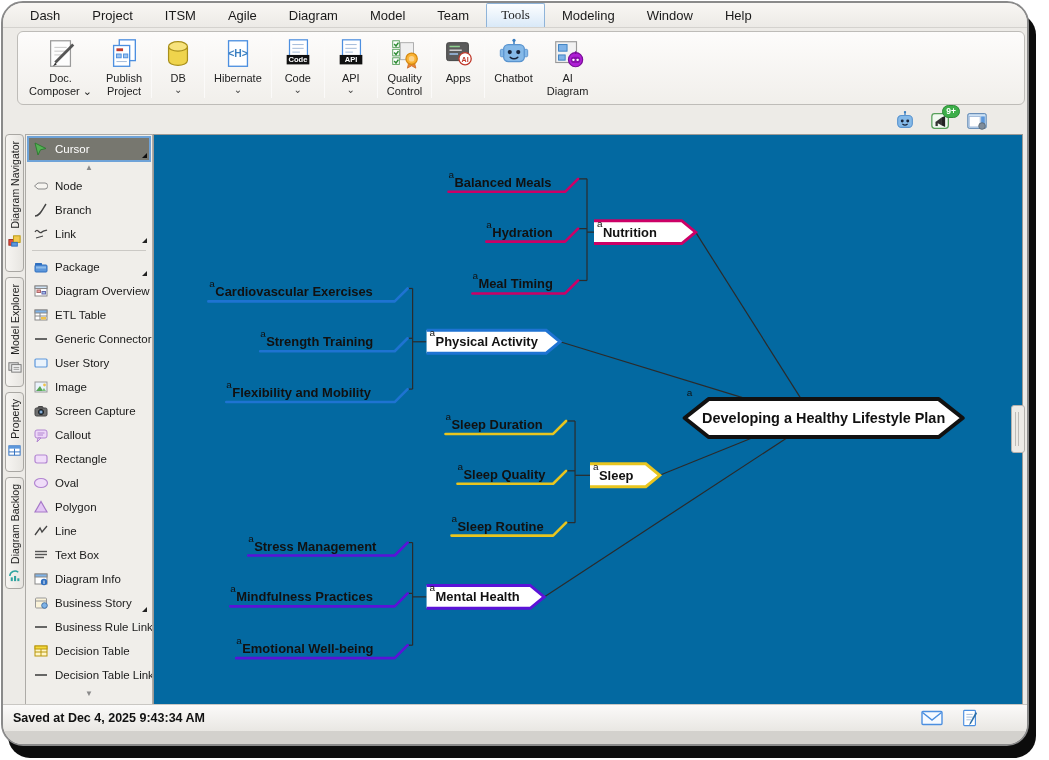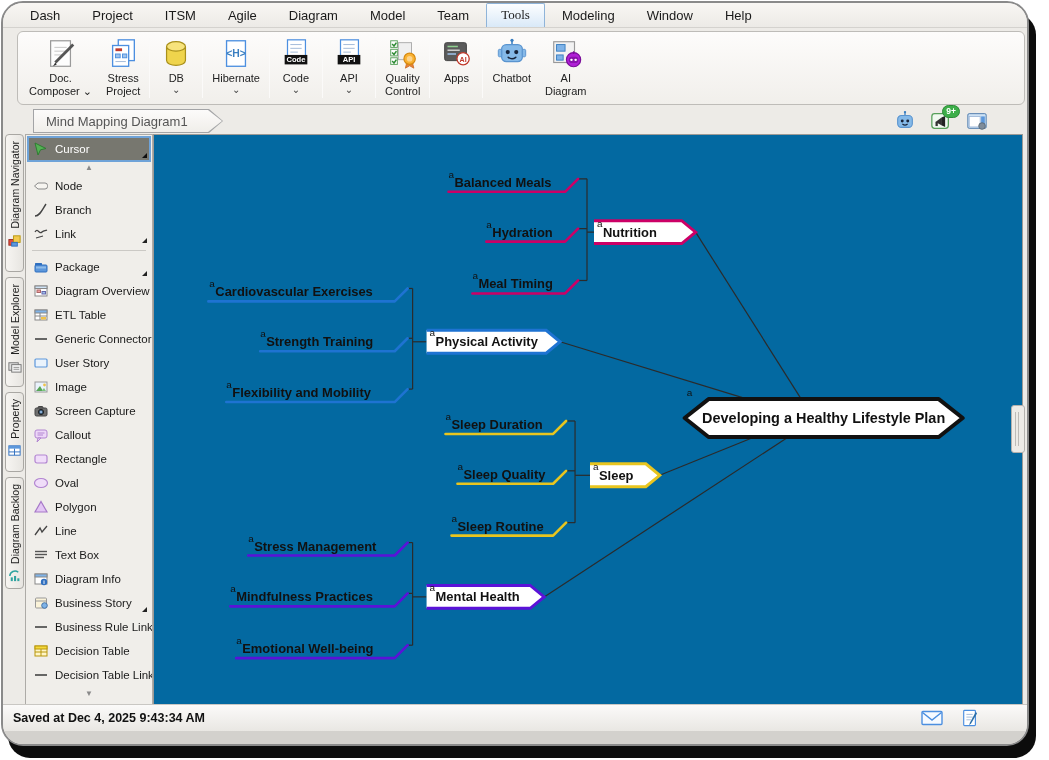--- a/index.html
+++ b/index.html
@@ -118,21 +118,21 @@
       </div>
       <div class="rb-tool">
         <div class="rb-icon"><svg viewBox="0 0 36 36">
             <rect x="13" y="3" width="17" height="22" fill="#fff" stroke="#4C8FE0" stroke-width="1.4"></rect>
             <rect x="7" y="9" width="17" height="22" fill="#fff" stroke="#4C8FE0" stroke-width="1.4"></rect>
             <rect x="10" y="12" width="7" height="3" fill="#C0392B"></rect>
             <rect x="10" y="18" width="5" height="4" fill="#9FC3EC" stroke="#4C8FE0"></rect>
             <rect x="17.5" y="18" width="4.5" height="4" fill="#9FC3EC" stroke="#4C8FE0"></rect>
             <line x1="10" y1="26" x2="21" y2="26" stroke="#9fb8d8"></line>
           </svg></div>
-        <div class="rb-label">Stress</div>
+        <div class="rb-label">Publish</div>
         <div class="rb-label">Project</div>
       </div>
       <div class="rb-sep"></div>
       <div class="rb-tool">
         <div class="rb-icon"><svg viewBox="0 0 36 36">
             <path d="M8 10 v15 a10 5 0 0 0 20 0 v-15" fill="#EFD44C" stroke="#A9901B" stroke-width="1.3"></path>
             <ellipse cx="18" cy="10" rx="10" ry="5" fill="#F7E37C" stroke="#A9901B" stroke-width="1.3"></ellipse>
           </svg></div>
         <div class="rb-label">DB</div>
         <div class="rb-chev">⌄</div>
@@ -225,25 +225,20 @@
             <rect x="21" y="21" width="10" height="6.5" rx="3" fill="#8A12AC"></rect>
             <circle cx="23.8" cy="24.2" r="1.3" fill="#fff"></circle>
             <circle cx="28.2" cy="24.2" r="1.3" fill="#fff"></circle>
           </svg></div>
         <div class="rb-label">AI</div>
         <div class="rb-label">Diagram</div>
       </div>
     </div>
 
   <div class="tabbar">
-    <div class="diagram-tab">
-      <div class="diagram-tab-inner">
-        <span>Mind Mapping Diagram1</span>
-      </div>
-    </div>
     <div class="tabbar-icons" id="tabbar-icons">
         <div class="tab-ic"><svg viewBox="0 0 24 24">
             <line x1="12" y1="2" x2="12" y2="6" stroke="#3A7FC1" stroke-width="1.4"></line>
             <circle cx="12" cy="2.3" r="1.3" fill="#3A7FC1"></circle>
             <rect x="4" y="6" width="16" height="13" rx="4" fill="#85B9E8" stroke="#5A94CF" stroke-width="1.2"></rect>
             <circle cx="9" cy="12" r="1.6" fill="#17233a"></circle>
             <circle cx="15" cy="12" r="1.6" fill="#17233a"></circle>
             <path d="M9.5 15.5 q2.5 2 5 0" fill="none" stroke="#17233a" stroke-width="1.2" stroke-linecap="round"></path>
           </svg></div>
         <div class="tab-ic"><svg viewBox="0 0 24 24">

